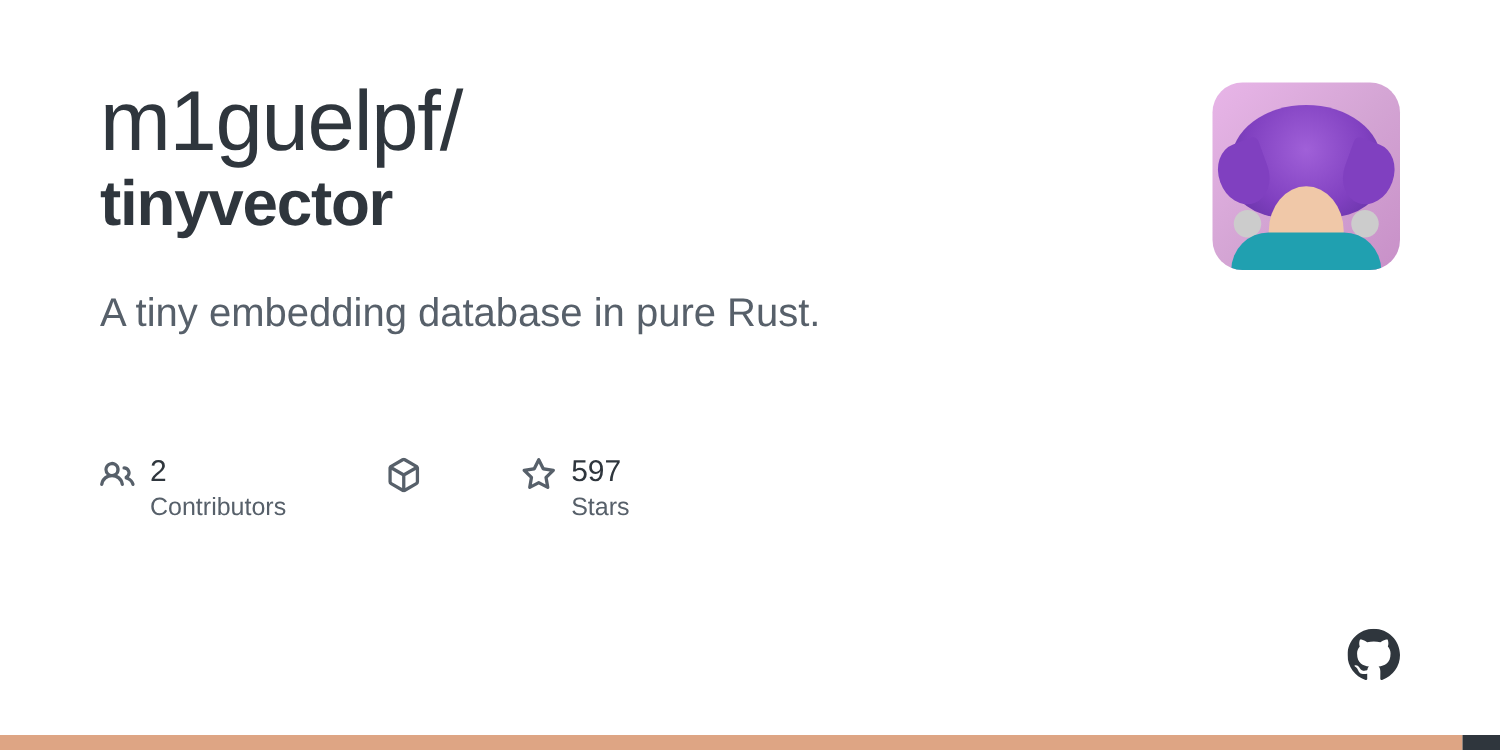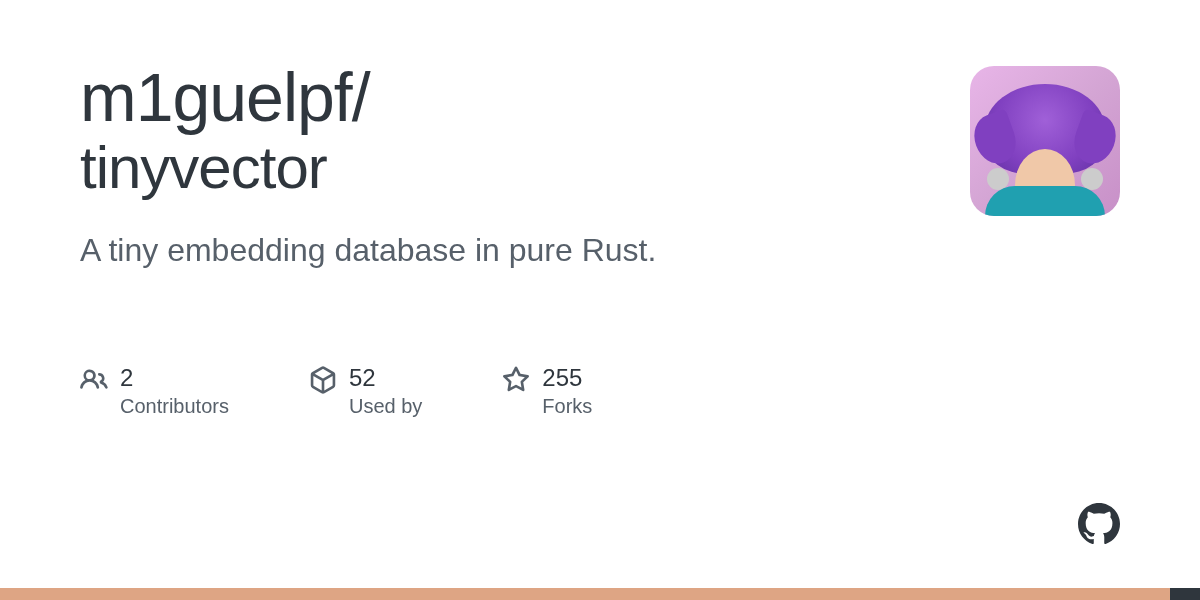--- a/index.html
+++ b/index.html
@@ -29,22 +29,22 @@
       flex: 1;
     }
     .owner {
       font-size: 68px;
       font-weight: 400;
       color: #2f363d;
       line-height: 1.1;
       letter-spacing: -1px;
     }
     .repo {
-      font-size: 60px;
-      font-weight: 400;
+      font-size: 51px;
+      font-weight: 700;
       color: #2f363d;
       line-height: 1.1;
       letter-spacing: -1px;
     }
     .avatar {
       width: 150px;
       height: 150px;
       border-radius: 24px;
       margin-top: 6px;
       flex-shrink: 0;
@@ -211,33 +211,29 @@
       <div class="stat-text">
         <span class="stat-value">2</span>
         <span class="stat-label">Contributors</span>
       </div>
     </div>
 
     <div class="stat">
       <svg class="stat-icon" viewBox="0 0 16 16" fill="currentColor">
         <path d="m8.878.392 5.25 3.045c.54.314.872.89.872 1.514v6.098a1.75 1.75 0 0 1-.872 1.514l-5.25 3.045a1.75 1.75 0 0 1-1.756 0l-5.25-3.045A1.75 1.75 0 0 1 1 11.049V4.951c0-.624.332-1.201.872-1.514L7.122.392a1.75 1.75 0 0 1 1.756 0ZM7.875 1.69l-4.63 2.685L8 7.133l4.755-2.758-4.63-2.685a.248.248 0 0 0-.25 0ZM2.5 5.677v5.372c0 .09.047.171.125.216l4.625 2.683V8.432Zm6.25 8.271 4.625-2.683a.25.25 0 0 0 .125-.216V5.677L8.75 8.432Z"></path>
       </svg>
-      <div class="stat-text">
-        <span class="stat-value">52</span>
-        <span class="stat-label">Used by</span>
-      </div>
     </div>
 
     <div class="stat">
       <svg class="stat-icon" viewBox="0 0 16 16" fill="currentColor">
         <path d="M8 .25a.75.75 0 0 1 .673.418l1.882 3.815 4.21.612a.75.75 0 0 1 .416 1.279l-3.046 2.97.719 4.192a.751.751 0 0 1-1.088.791L8 12.347l-3.766 1.98a.75.75 0 0 1-1.088-.79l.72-4.194L.818 6.374a.75.75 0 0 1 .416-1.28l4.21-.611L7.327.668A.75.75 0 0 1 8 .25Zm0 2.445L6.615 5.5a.75.75 0 0 1-.564.41l-3.097.45 2.24 2.184a.75.75 0 0 1 .216.664l-.528 3.084 2.769-1.456a.75.75 0 0 1 .698 0l2.77 1.456-.53-3.084a.75.75 0 0 1 .216-.664l2.24-2.183-3.096-.45a.75.75 0 0 1-.564-.41L8 2.694Z"></path>
       </svg>
       <div class="stat-text">
-        <span class="stat-value">255</span>
-        <span class="stat-label">Forks</span>
+        <span class="stat-value">597</span>
+        <span class="stat-label">Stars</span>
       </div>
     </div>
 
   </div>
 
   <svg class="github-mark" viewBox="0 0 16 16" fill="currentColor">
     <path d="M8 0C3.58 0 0 3.58 0 8c0 3.54 2.29 6.53 5.47 7.59.4.07.55-.17.55-.38 0-.19-.01-.82-.01-1.49-2.01.37-2.53-.49-2.69-.94-.09-.23-.48-.94-.82-1.13-.28-.15-.68-.52-.01-.53.63-.01 1.08.58 1.23.82.72 1.21 1.87.87 2.33.66.07-.52.28-.87.51-1.07-1.78-.2-3.64-.89-3.64-3.95 0-.87.31-1.59.82-2.15-.08-.2-.36-1.02.08-2.12 0 0 .67-.21 2.2.82.64-.18 1.32-.27 2-.27.68 0 1.36.09 2 .27 1.53-1.04 2.2-.82 2.2-.82.44 1.1.16 1.92.08 2.12.51.56.82 1.27.82 2.15 0 3.07-1.87 3.75-3.65 3.95.29.25.54.73.54 1.48 0 1.07-.01 1.93-.01 2.2 0 .21.15.46.55.38A8.013 8.013 0 0 0 16 8c0-4.42-3.58-8-8-8z"></path>
   </svg>
 </div>
 

